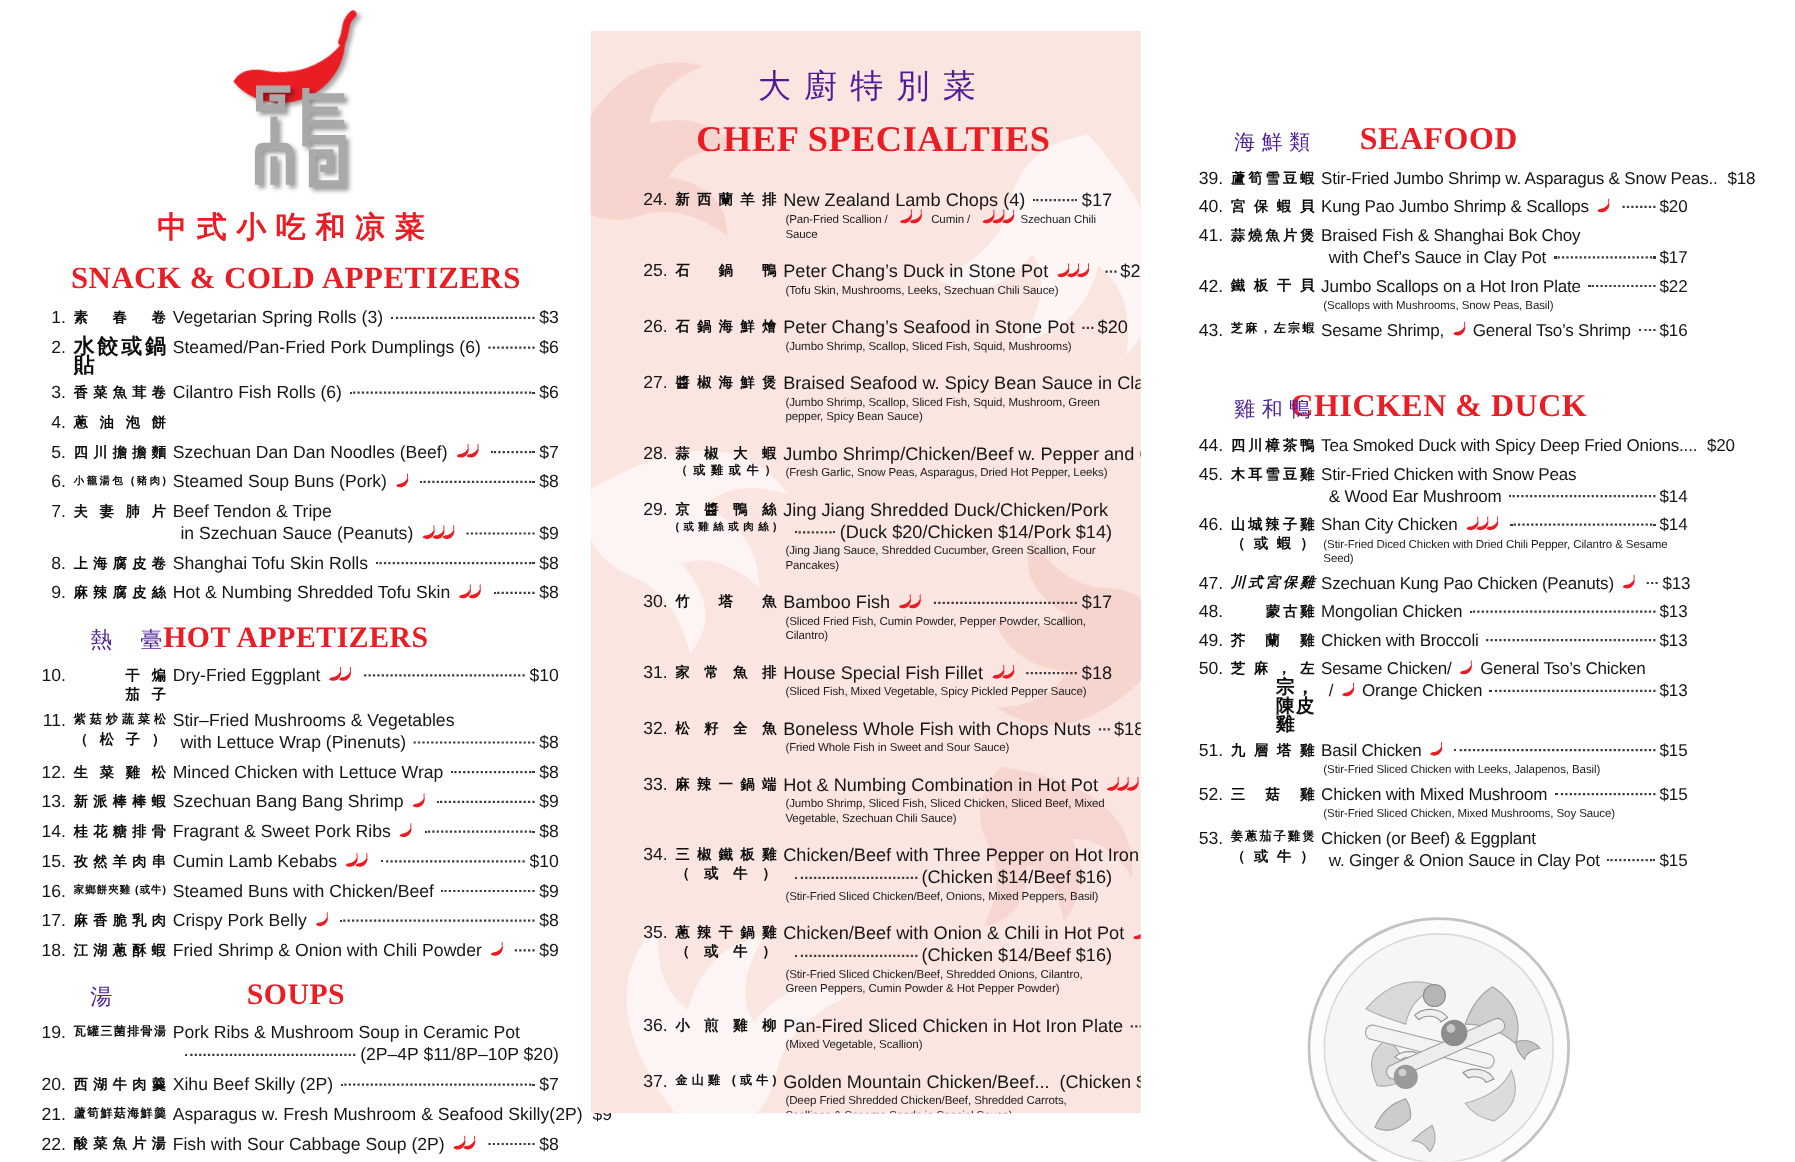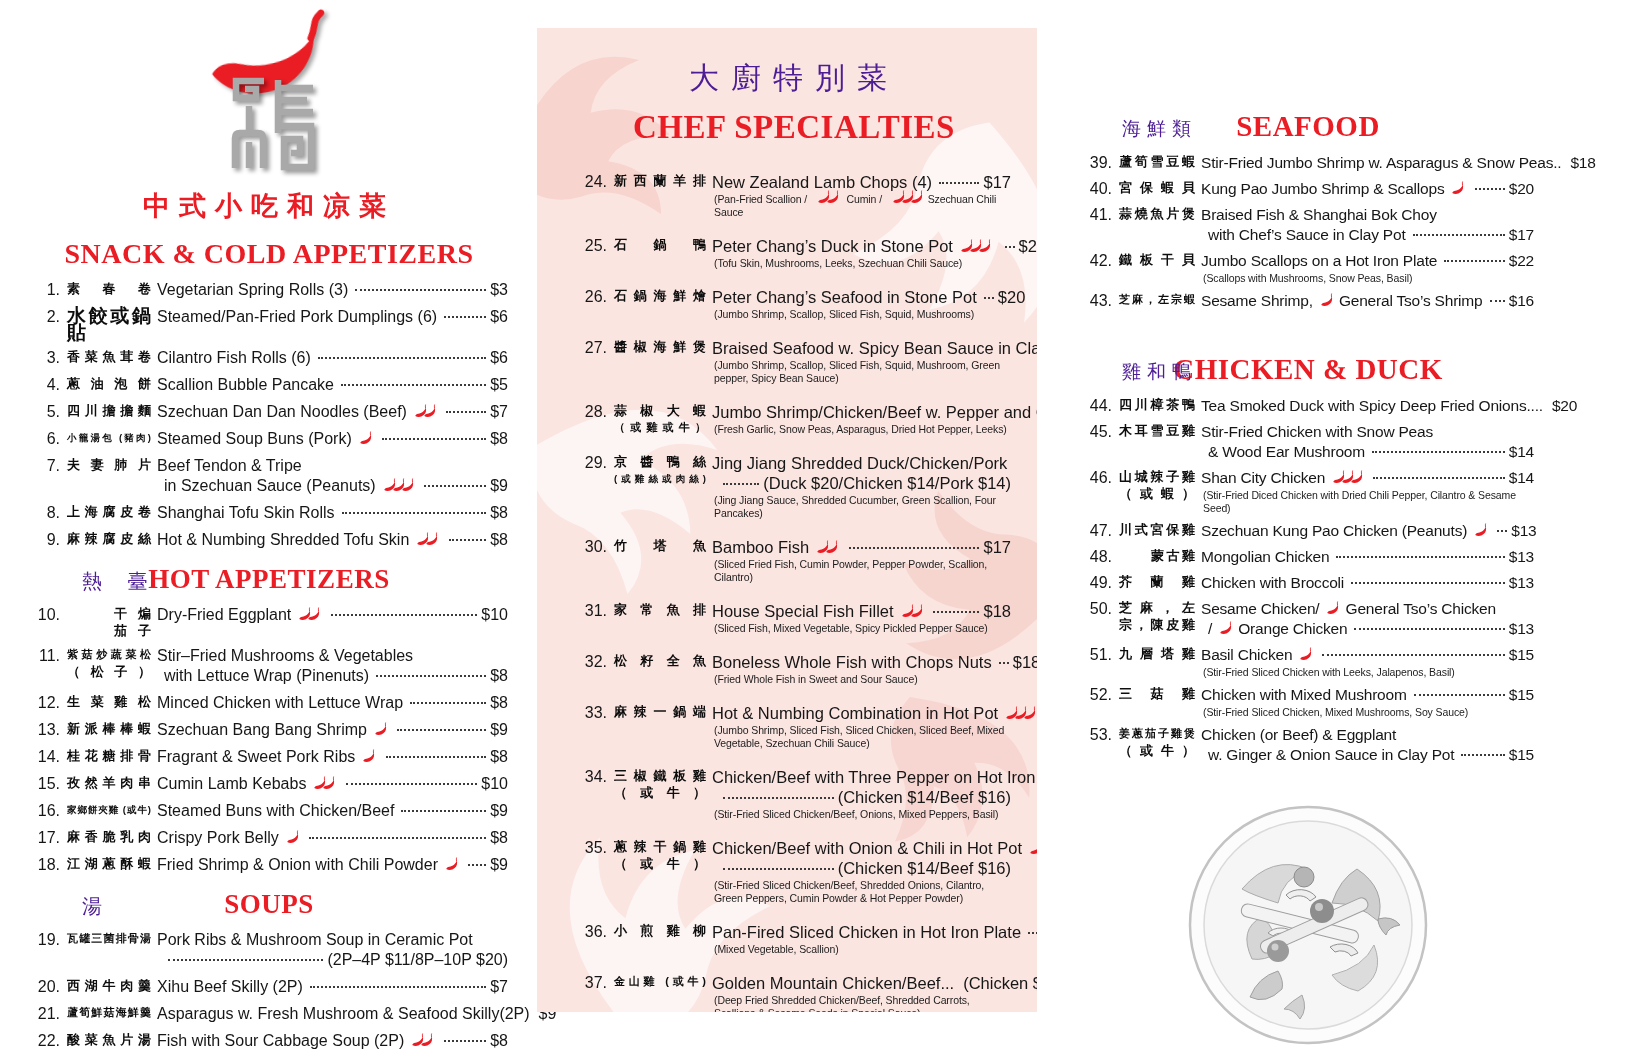--- a/index.html
+++ b/index.html
@@ -140,27 +140,20 @@
             <span class="lead"></span>
             <span class="price">$6</span>
           </div>
         </div>
       </div>
       <div class="item">
         <div class="num">4.</div>
         <div class="zh">
           <div style="font-size: 13px;">蔥油泡餅</div>
         </div>
-        <div class="body">
-          <div class="line">
-            <span class="chtxt">Scallion Bubble Pancake</span>
-            <span class="lead"></span>
-            <span class="price">$5</span>
-          </div>
-        </div>
       </div>
       <div class="item">
         <div class="num">5.</div>
         <div class="zh">
           <div style="font-size: 13px;">四川擔擔麵</div>
         </div>
         <div class="body">
           <div class="line"><span class="chtxt">Szechuan Dan Dan Noodles (Beef) </span><span class="ch">
               <svg width="16" height="10" viewBox="0 0 38 24">
                 <use href="#chili-shape"></use>
@@ -848,21 +841,21 @@
               <svg width="16" height="10" viewBox="0 0 38 24">
                 <use href="#chili-shape"></use>
               </svg>
             </span>&nbsp;<span class="lead"></span><span class="price">$14</span></div>
           <div class="sub"><span class="chtxt">(Stir-Fried Diced Chicken with Dried Chili Pepper, Cilantro &amp; Sesame Seed)</span></div>
         </div>
       </div>
       <div class="item">
         <div class="num">47.</div>
         <div class="zh">
-          <div style="font-size: 13px;">川式宮保雞</div>
+          <div style="font-size: 13px; font-style: italic;">川式宮保雞</div>
         </div>
         <div class="body">
           <div class="line"><span class="chtxt">Szechuan Kung Pao Chicken (Peanuts) </span><span class="ch">
               <svg width="16" height="10" viewBox="0 0 38 24">
                 <use href="#chili-shape"></use>
               </svg>
             </span>&nbsp;<span class="lead"></span><span class="price">$13</span></div>
         </div>
       </div>
       <div class="item">
@@ -888,21 +881,21 @@
             <span class="chtxt">Chicken with Broccoli </span>
             <span class="lead"></span>
             <span class="price">$13</span>
           </div>
         </div>
       </div>
       <div class="item">
         <div class="num">50.</div>
         <div class="zh">
           <div style="font-size: 13px;">芝麻，左</div>
-          <div style="font-size: 13px;">宗，陳皮雞</div>
+          <div style="font-size: 17px; margin-left: 41px;">宗，陳皮雞</div>
         </div>
         <div class="body">
           <div class="line"><span class="chtxt">Sesame Chicken/ </span><span class="ch">
               <svg width="16" height="10" viewBox="0 0 38 24">
                 <use href="#chili-shape"></use>
               </svg>
             </span>&nbsp;<span class="chtxt"> General Tso’s Chicken</span></div>
           <div class="line line2"><span class="chtxt">/ </span><span class="ch">
               <svg width="16" height="10" viewBox="0 0 38 24">
                 <use href="#chili-shape"></use>

